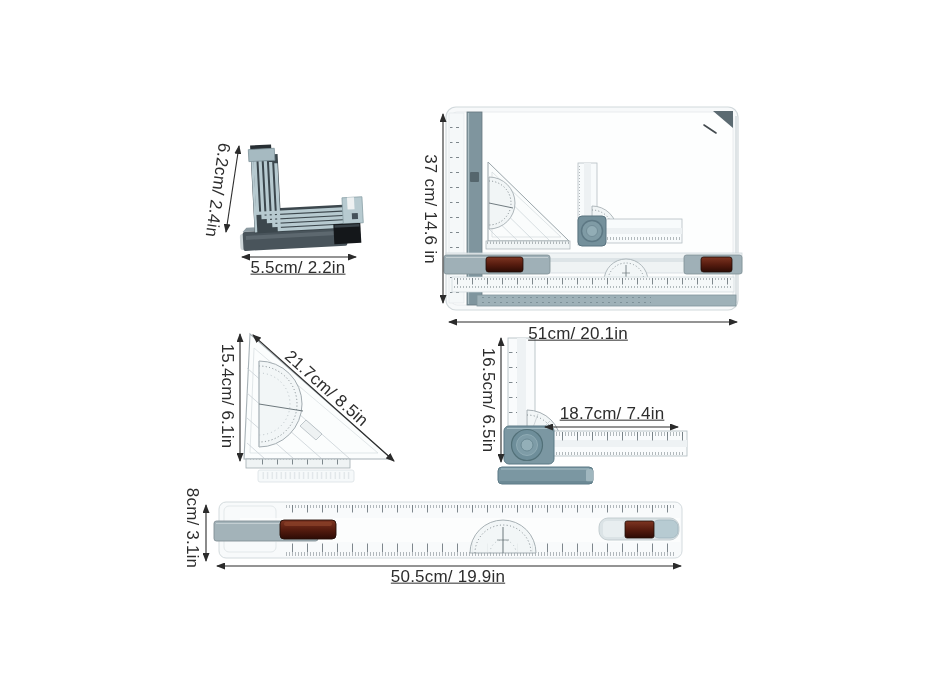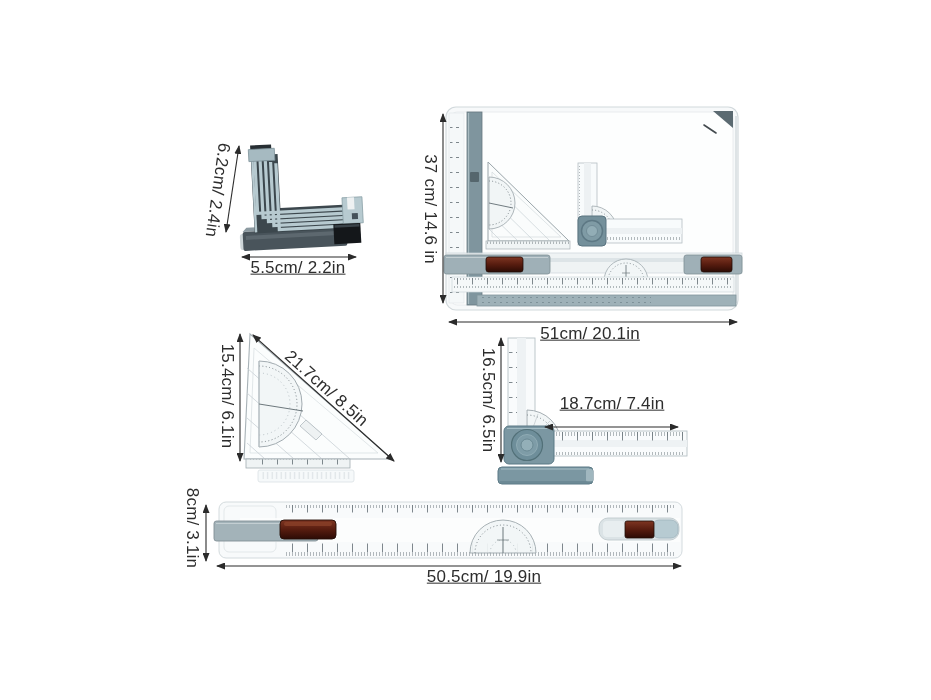--- a/index.html
+++ b/index.html
@@ -216,21 +216,21 @@
     <rect x="652" y="520" width="26" height="18" rx="7" fill="#b7cbd2" stroke="#9fb4bc" stroke-width="0.8"></rect>
     <rect x="625" y="521" width="29" height="17" rx="2" fill="url(#gradRed)" stroke="#1f0c06" stroke-width="0.8"></rect>
   </g>
   <line x1="206" y1="505" x2="206" y2="561" stroke="#2b2b2b" stroke-width="1.1" marker-start="url(#arr)" marker-end="url(#arr)"></line>
   <line x1="217" y1="566" x2="681" y2="566" stroke="#2b2b2b" stroke-width="1.1" marker-start="url(#arr)" marker-end="url(#arr)"></line>
 </svg>
 
 <div class="dim-label r98" style="left:217px;top:190px;">6.2cm/ 2.4in</div>
 <div class="dim-label r0" style="left:298px;top:268px;">5.5cm/ 2.2in</div>
 <div class="dim-label r90" style="left:430px;top:209px;">37 cm/ 14.6 in</div>
-<div class="dim-label r0" style="left:590px;top:334px;">51cm/ 20.1in</div>
+<div class="dim-label r0" style="left:578px;top:334px;">51cm/ 20.1in</div>
 <div class="dim-label r90" style="left:227px;top:396px;">15.4cm/ 6.1in</div>
 <div class="dim-label r41" style="left:326px;top:389px;">21.7cm/ 8.5in</div>
 <div class="dim-label r90" style="left:488px;top:400px;">16.5cm/ 6.5in</div>
-<div class="dim-label r0" style="left:612px;top:404px;">18.7cm/ 7.4in</div>
+<div class="dim-label r0" style="left:612px;top:414px;">18.7cm/ 7.4in</div>
 <div class="dim-label r90" style="left:192px;top:528px;">8cm/ 3.1in</div>
-<div class="dim-label r0" style="left:448px;top:577px;margin-left:36px;">50.5cm/ 19.9in</div>
+<div class="dim-label r0" style="left:448px;top:577px;">50.5cm/ 19.9in</div>
 
 </div>
 
 </body></html>

